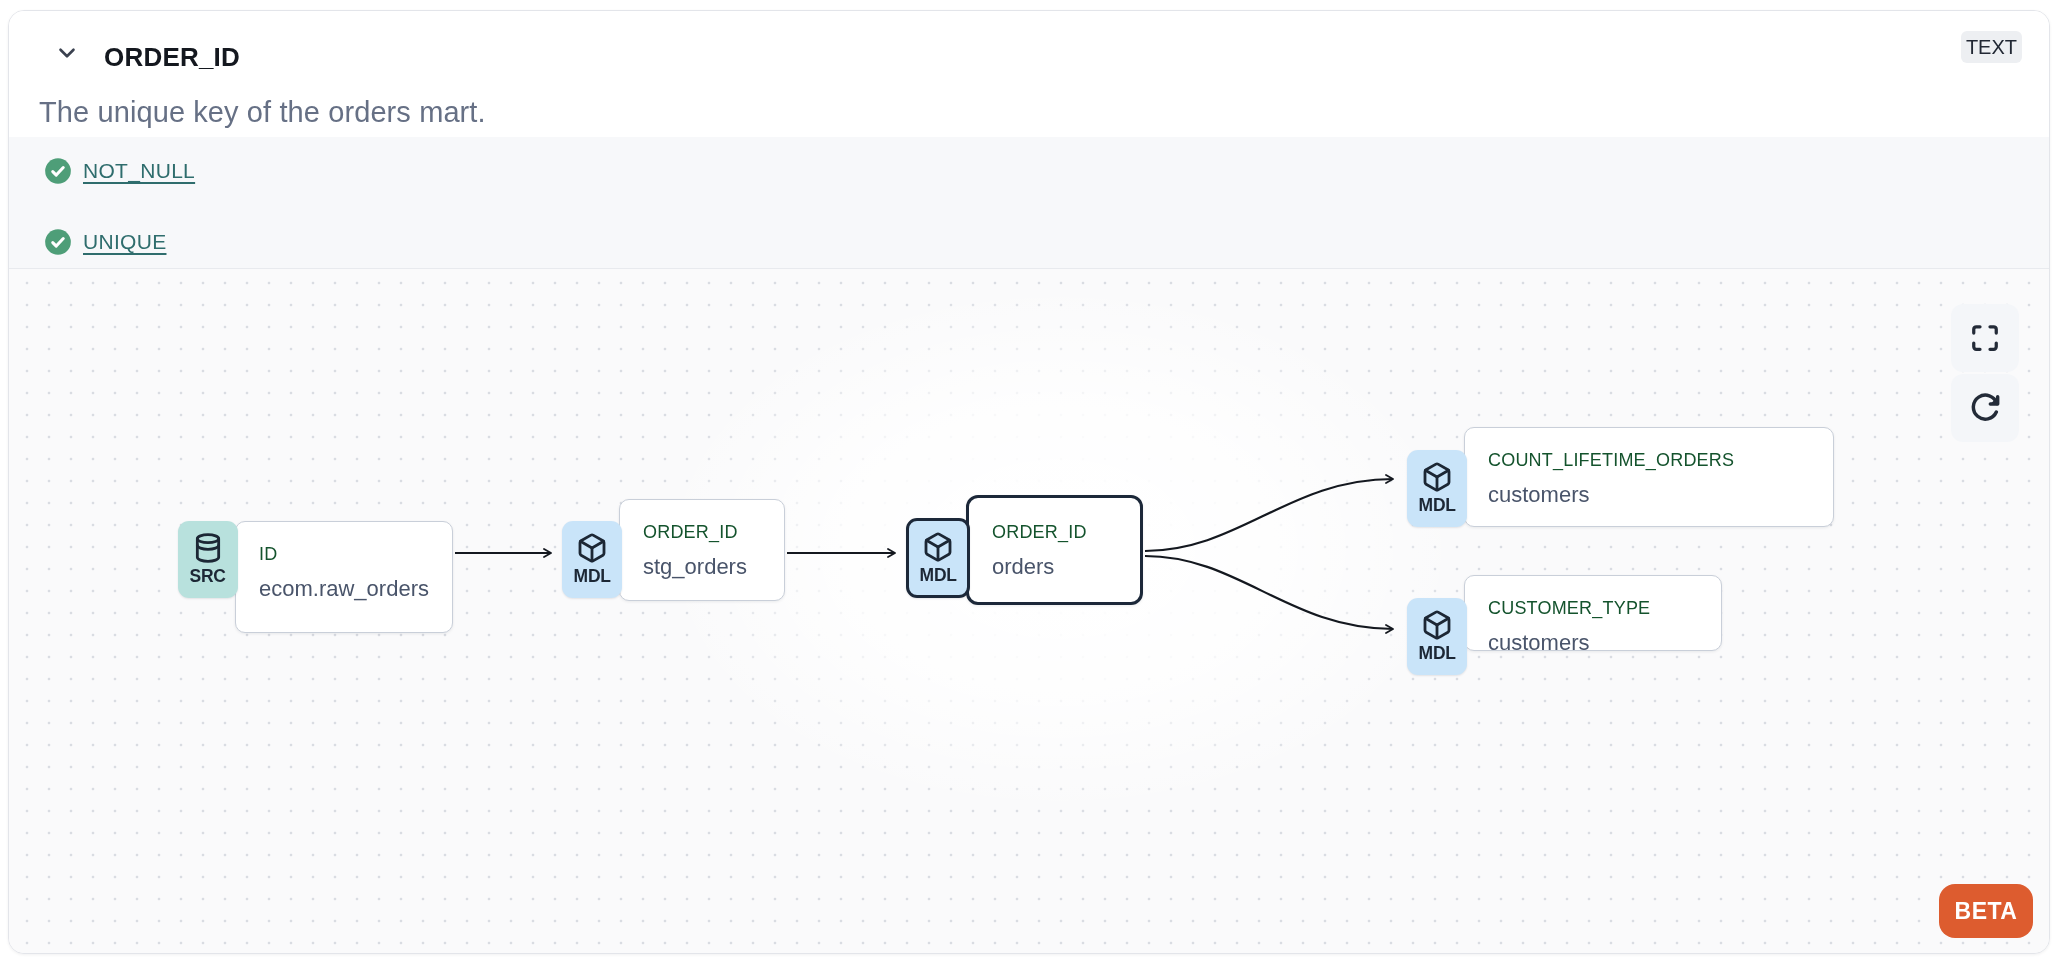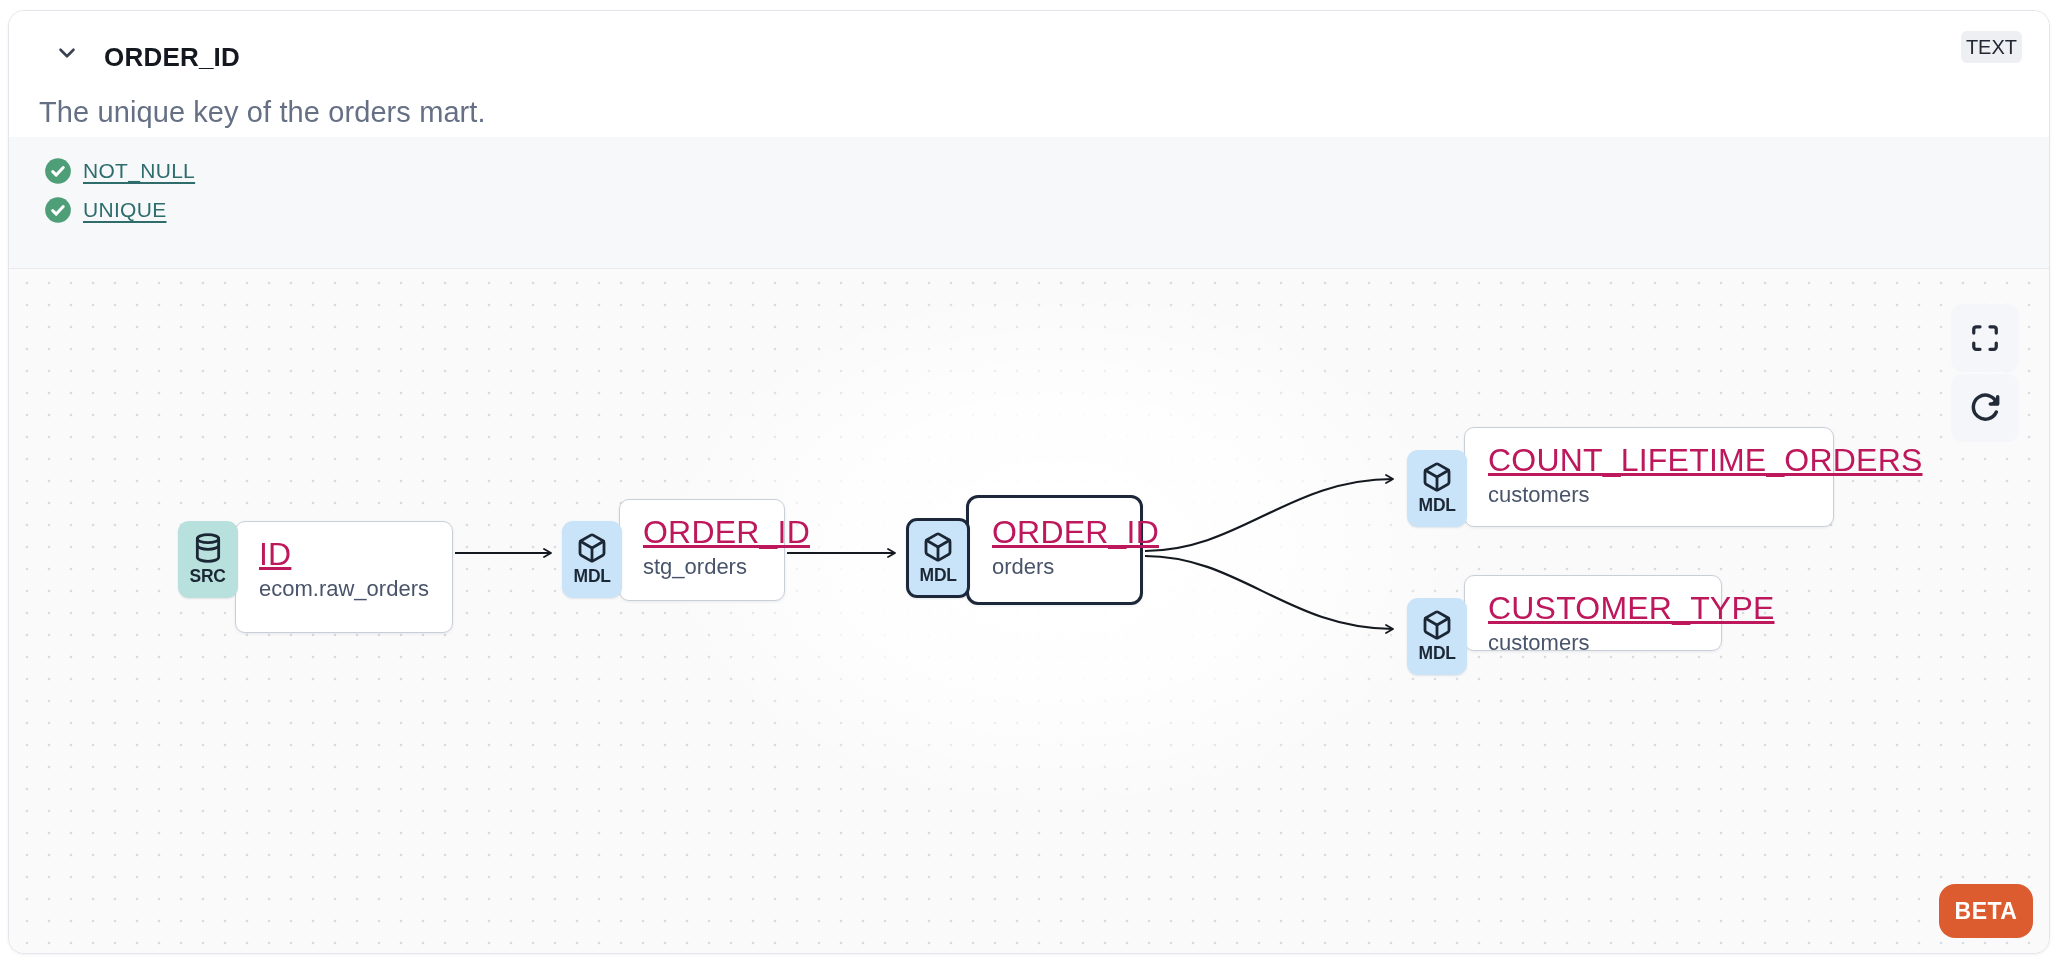--- a/index.html
+++ b/index.html
@@ -29,21 +29,21 @@
     background:#edeff2;border-radius:6px;display:flex;align-items:center;
     font-size:20px;font-weight:500;color:#222834;
   }
   .description{
     position:absolute;left:30px;top:85px;font-size:29px;color:#667085;letter-spacing:.1px;
   }
   
   .tests{
     position:absolute;left:0;top:126px;width:100%;height:132px;background:#f7f8fa;
     border-bottom:1px solid #e8eaee;box-sizing:border-box;
-    display:flex;flex-direction:column;padding:20px 0 0 35px;gap:11px;
+    display:flex;flex-direction:column;padding:20px 0 0 35px;gap:43px;
   }
   .test-row{display:flex;align-items:center;gap:11px;height:28px;}
   .test-link{
     font-size:21px;font-weight:500;color:#2f6d6d;text-decoration:underline;
     text-underline-offset:4px;letter-spacing:.3px;cursor:pointer;
   }
   
   .graph{
     position:absolute;left:0;top:258px;width:2042px;height:686px;background:#fafafb;
   }
@@ -65,21 +65,21 @@
     z-index:2;color:#1c2735;box-shadow:0 1px 2px rgba(16,24,40,.10);box-sizing:border-box;margin-top:23px;
   }
   .nbadge.mdl{background:#c9e4f9;}
   .nbadge.src{background:#b8e1dd;}
   .blabel{font-size:19px;font-weight:600;letter-spacing:-.3px;transform:scaleX(.92);}
   .ncard{
     position:absolute;background:#ffffff;border:1.5px solid #c9cfd9;border-radius:10px;
     z-index:1;box-shadow:0 1px 3px rgba(16,24,40,.08);box-sizing:border-box;
     padding:16px 20px 0 23px;cursor:pointer;
   }
-  .ntitle{font-size:32px;font-weight:500;color:#be185d;letter-spacing:.2px;white-space:nowrap;line-height:32px;text-decoration:underline;}
+  .ntitle{font-size:18px;font-weight:500;color:#14532d;letter-spacing:.2px;white-space:nowrap;line-height:32px;}
   .nsub{font-size:22px;color:#49546a;margin-top:5px;white-space:nowrap;line-height:28px;}
   .selected .ncard{border:3px solid #1c2839;border-radius:12px;padding-top:18px;}
   .selected .nbadge{border:3px solid #1c2839;width:64px;height:80px;}
   
   #n1 .nbadge{left:169px;top:229px;} #n1 .ncard{left:226px;top:230px;width:218px;height:112px;margin-top:22px;}
   #n2 .nbadge{left:553px;top:229px;} #n2 .ncard{left:610px;top:230px;width:166px;height:102px;}
   #n3 .nbadge{left:897px;top:226px;} #n3 .ncard{left:957px;top:226px;width:177px;height:110px;}
   #n4 .nbadge{left:1398px;top:158px;} #n4 .ncard{left:1455px;top:158px;width:370px;height:100px;}
   #n5 .nbadge{left:1398px;top:306px;} #n5 .ncard{left:1455px;top:306px;width:258px;height:76px;}
   

